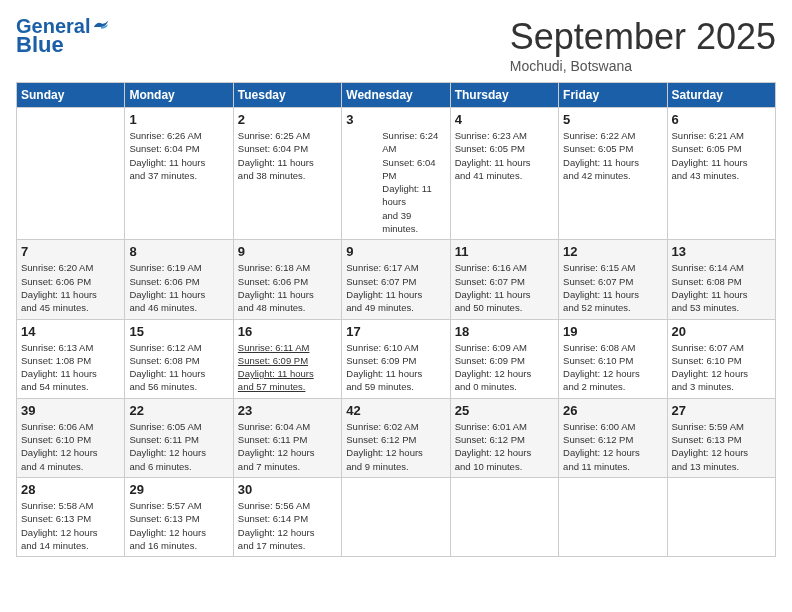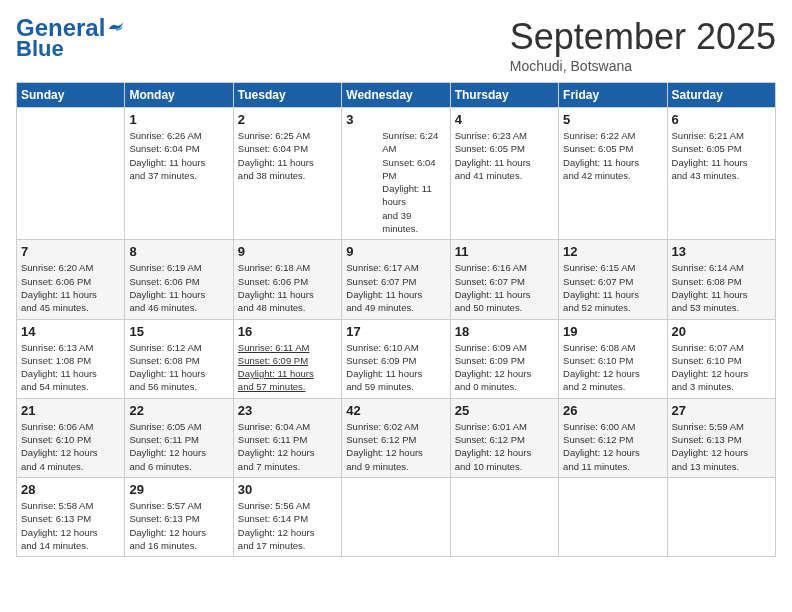--- a/index.html
+++ b/index.html
@@ -15,21 +15,21 @@
       justify-content: space-between;
       align-items: flex-start;
       margin-bottom: 8px;
     }
     .logo {
       display: flex;
       flex-direction: column;
       align-items: flex-start;
     }
     .logo-text {
-      font-size: 24px;
+      font-size: 20px;
       font-weight: bold;
       color: #333;
       line-height: 1;
     }
     .logo-text span {
       color: #1a5fa8;
     }
     .logo-bird {
       width: 18px;
       height: 14px;
@@ -269,21 +269,21 @@
         <td>
           <div class="cell-number">20</div>
           <div class="cell-info" style="white-space: pre-line;">Sunrise: 6:07 AM
 Sunset: 6:10 PM
 Daylight: 12 hours
 and 3 minutes.</div>
         </td>
       </tr>
       <tr class="row-shade">
         <td>
-          <div class="cell-number">21</div>
+          <div class="cell-number">39</div>
           <div class="cell-info" style="white-space: pre-line;">Sunrise: 6:06 AM
 Sunset: 6:10 PM
 Daylight: 12 hours
 and 4 minutes.</div>
         </td>
         <td>
           <div class="cell-number">22</div>
           <div class="cell-info" style="white-space: pre-line;">Sunrise: 6:05 AM
 Sunset: 6:11 PM
 Daylight: 12 hours

